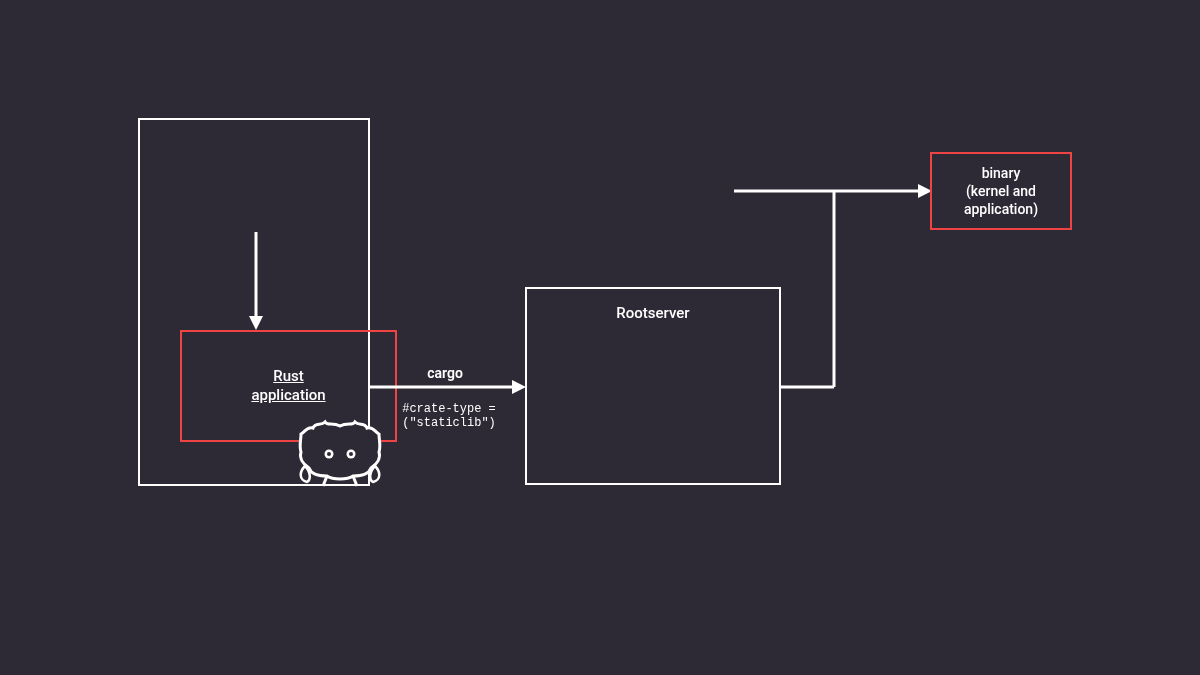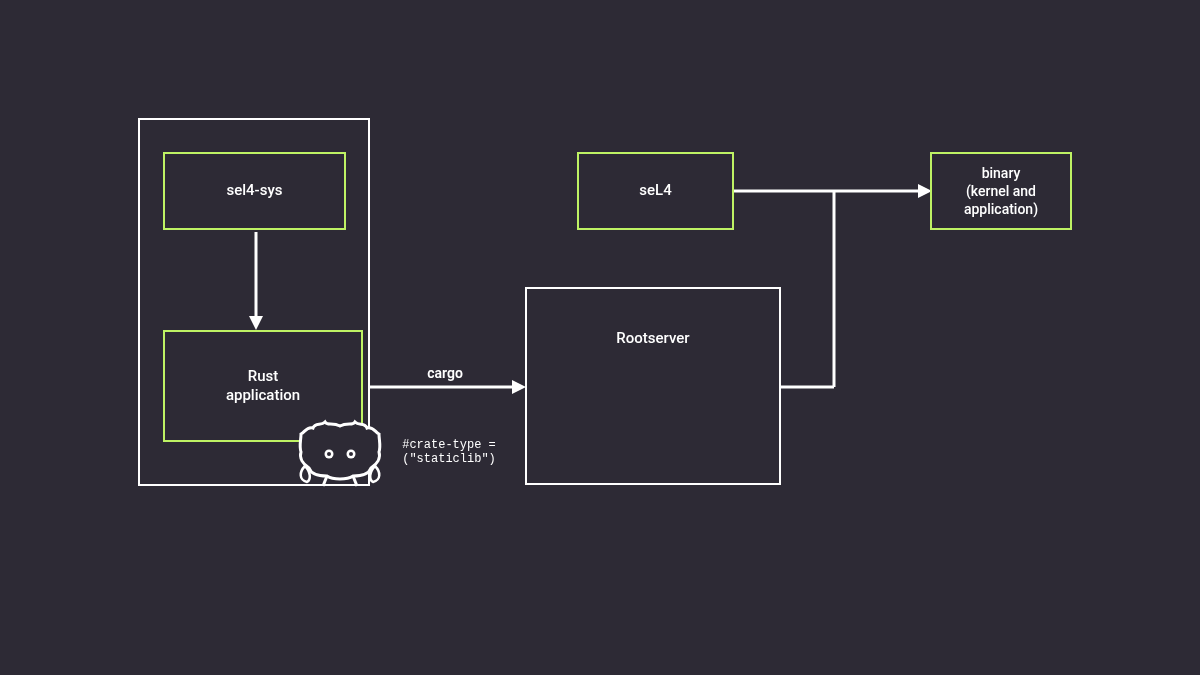--- a/index.html
+++ b/index.html
@@ -1,45 +1,42 @@
 <!DOCTYPE html>
 <html><head>
 <meta charset="utf-8">
 <style>
   * { box-sizing: border-box; margin: 0; padding: 0; }
   html, body { width: 1200px; height: 675px; background: #2D2A35; font-family: -apple-system, BlinkMacSystemFont, "Segoe UI", Roboto, sans-serif; overflow: hidden; }
   .canvas { position: relative; width: 1200px; height: 675px; color: #fff; }
-  .box { position: absolute; border: 2px solid #bef264; display: flex; align-items: center; justify-content: center; text-align: center; font-size: 15px; font-weight: 500; line-height: 1.3; padding: 6px; }
+  .box { position: absolute; border: 2px solid #ef4444; display: flex; align-items: center; justify-content: center; text-align: center; font-size: 15px; font-weight: 500; line-height: 1.3; padding: 6px; }
   .group { position: absolute; border: 2px solid #fff; }
   .label { position: absolute; color: #fff; font-size: 14px; font-weight: 600; text-align: center; line-height: 1.2; margin-top: 10px; }
   .sublabel { position: absolute; color: #fff; font-family: "Courier New", monospace; font-size: 12px; text-align: center; line-height: 1.2; }
   .rootserver-title { position: absolute; color: #fff; font-size: 15px; font-weight: 500; text-align: center; }
   .arrow { position: absolute; }
   .arrow svg { display: block; }
   .ferris { position: absolute; }
 </style>
 </head>
 <body>
 
 <div class="canvas">
 
   <div class="group" style="left:138px; top:118px; width:232px; height:368px;"></div>
 
-  <div class="box" style="left:163px; top:152px; width:183px; height:78px;">
-    <span style="white-space:pre-line;">sel4-sys</span>
-  </div>
 
   <div class="arrow" style="left:249px; top:232px;">
     <svg width="14" height="98">
       <line x1="7" y1="0" x2="7" y2="86" stroke="#fff" stroke-width="3"></line>
       <polygon points="0,84 14,84 7,98" fill="#fff"></polygon>
     </svg>
   </div>
 
-  <div class="box" style="left:163px; top:330px; width:200px; height:112px;">
+  <div class="box" style="left:180px; top:330px; width:217px; height:112px;text-decoration:underline;">
     <span style="white-space:pre-line;">Rust
 application</span>
   </div>
 
   <div class="ferris" style="left:297px; top:418px;">
     <svg width="86" height="72" viewBox="0 0 86 72">
 
       <path d="M 43 8
                C 50 4, 56 8, 58 4
                C 62 8, 68 4, 70 10
@@ -70,31 +67,28 @@
 
   <div class="arrow" style="left:370px; top:380px;">
     <svg width="156" height="14">
       <line x1="0" y1="7" x2="144" y2="7" stroke="#fff" stroke-width="3"></line>
       <polygon points="142,0 142,14 156,7" fill="#fff"></polygon>
     </svg>
   </div>
 
   <div class="label" style="left:400px; top:355px; width:90px;">cargo</div>
 
-  <div class="sublabel" style="left:390px; top:402px; width:118px; white-space:pre-line;margin-top:36px;">#crate-type =
+  <div class="sublabel" style="left:390px; top:402px; width:118px; white-space:pre-line;">#crate-type =
 ("staticlib")</div>
 
   <div class="group" style="left:525px; top:287px; width:256px; height:198px;"></div>
 
-  <div class="rootserver-title" style="left:525px; top:304px; width:256px;margin-top:25px;">Rootserver</div>
+  <div class="rootserver-title" style="left:525px; top:304px; width:256px;">Rootserver</div>
 
 
-  <div class="box" style="left:577px; top:152px; width:157px; height:78px;">
-    <span style="white-space:pre-line;">seL4</span>
-  </div>
 
   <div class="arrow" style="left:734px; top:184px;">
     <svg width="200" height="210">
 
       <line x1="0" y1="7" x2="100" y2="7" stroke="#fff" stroke-width="3"></line>
 
       <line x1="100" y1="7" x2="100" y2="203" stroke="#fff" stroke-width="3"></line>
 
       <line x1="47" y1="203" x2="100" y2="203" stroke="#fff" stroke-width="3"></line>
 

